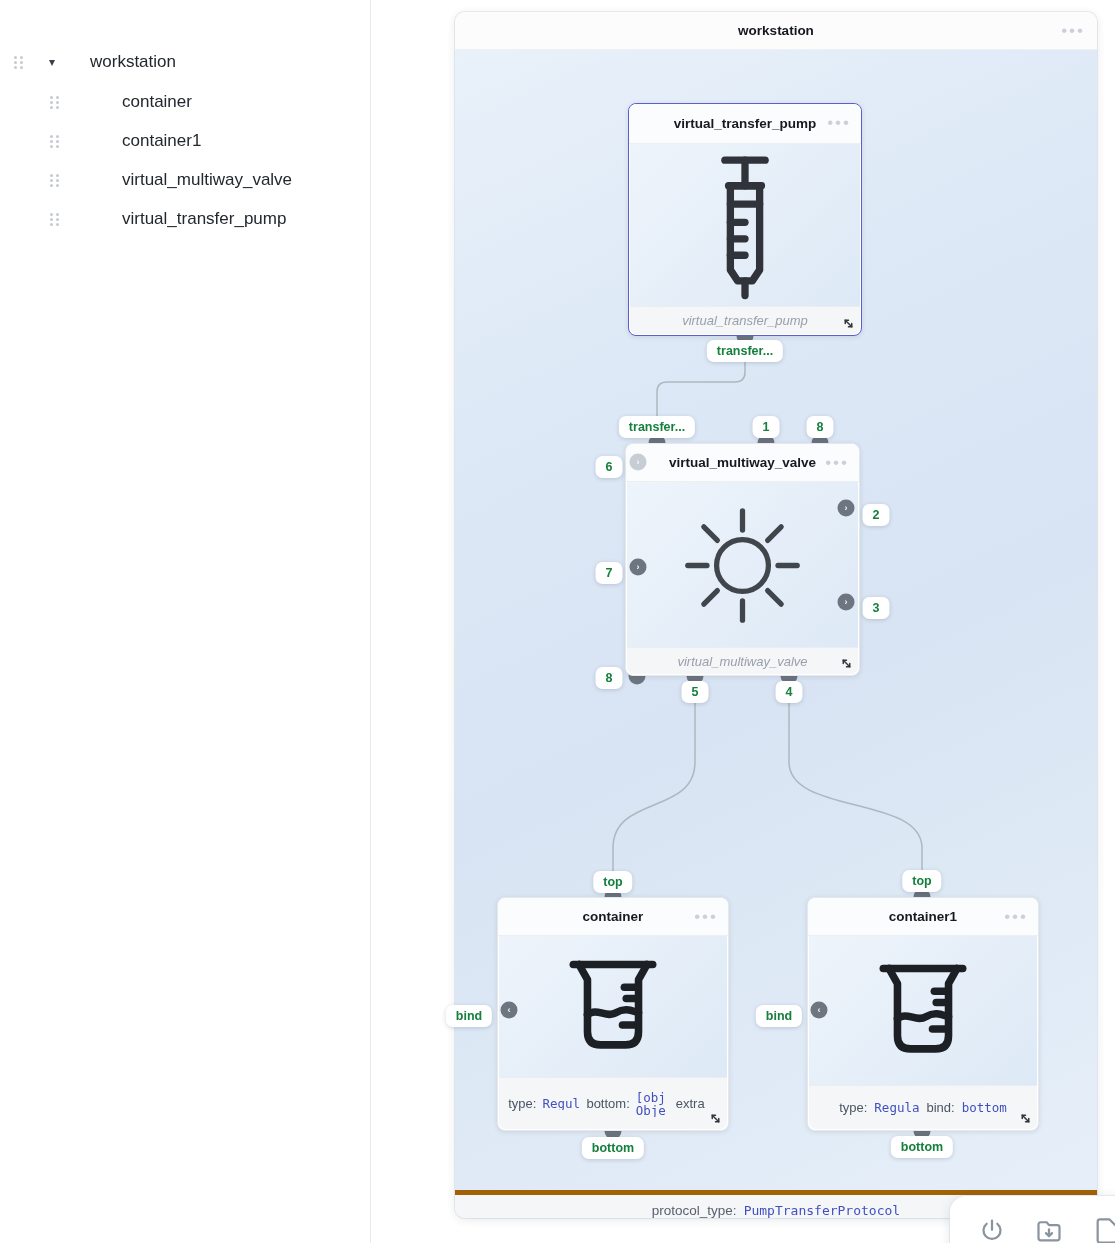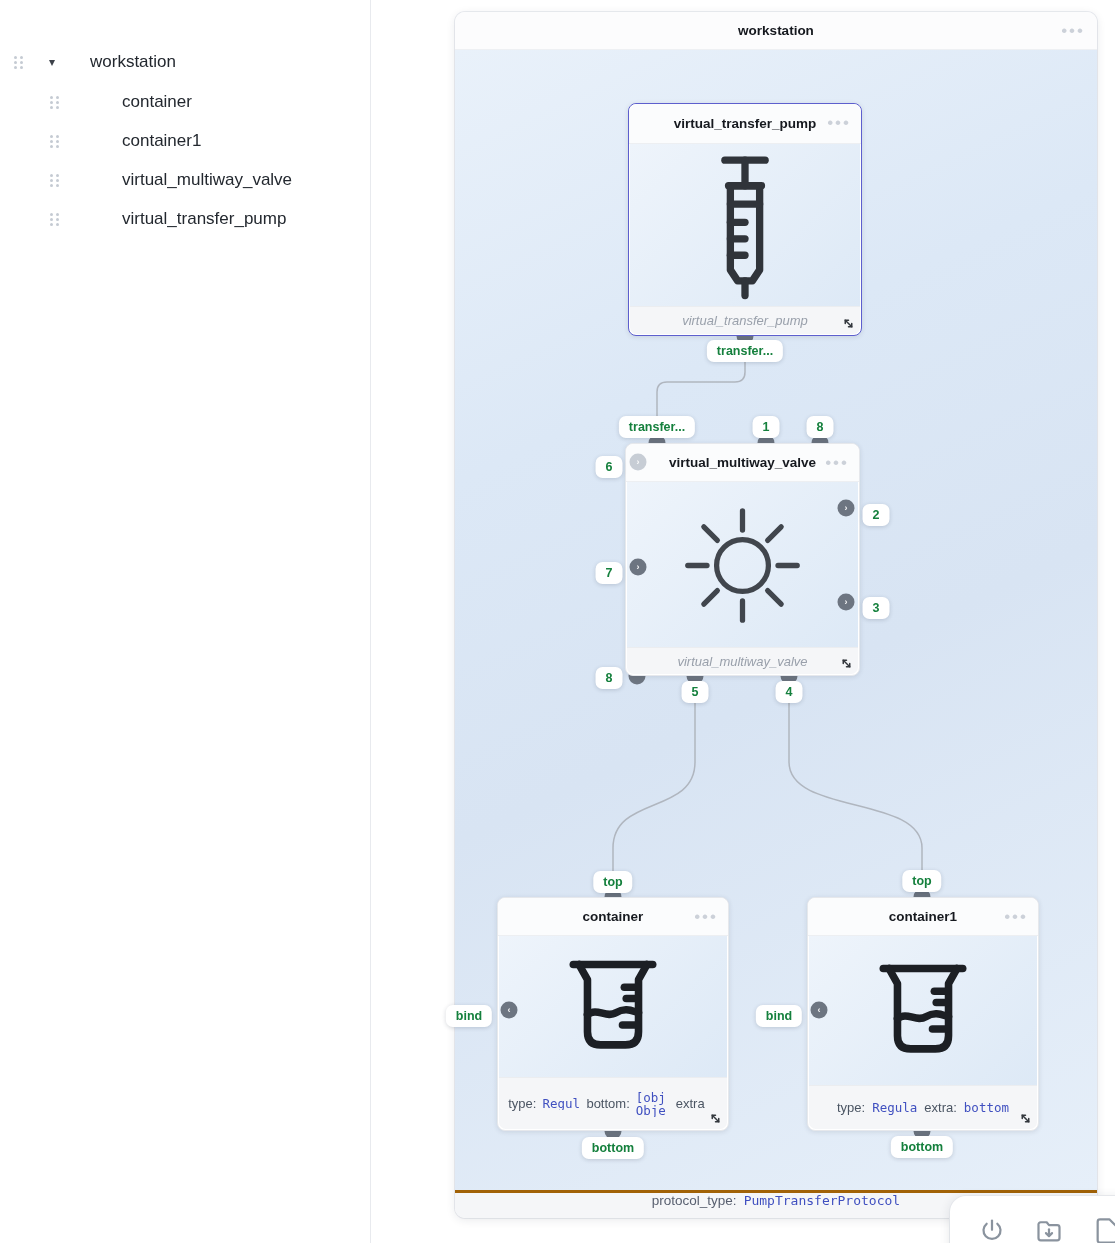--- a/index.html
+++ b/index.html
@@ -19,21 +19,21 @@
   .card { position:absolute; left:455px; top:12px; width:642px; height:1206px;
     border-radius:10px; background:#fff; box-shadow:0 2px 10px rgba(30,40,60,.10), 0 0 0 1px #eceef2; }
   .card-header { position:absolute; left:0; top:0; right:0; height:38px; background:#fcfcfd;
     border-bottom:1px solid #eef0f3; border-radius:10px 10px 0 0; display:flex; align-items:center; justify-content:center; }
   .card-title { font-size:13.5px; font-weight:700; color:#15181e; }
   .dots { color:#ccd1d9; font-size:17px; letter-spacing:2px; line-height:10px; cursor:pointer; }
   .card-header .dots { position:absolute; right:12px; top:14px; }
   .card-body { position:absolute; left:0; top:38px; width:642px; height:1140px;
     background:linear-gradient(155deg,#e9f1fa 0%,#dce8f6 30%,#d8e4f3 55%,#e6eff9 100%); }
   .card-footer { position:absolute; left:0; bottom:0; right:0; height:28px; background:#f5f6f8;
-    border-top:3px solid #a16207; border-radius:0 0 10px 10px; display:flex; align-items:flex-start; justify-content:center; gap:7px; }
+    border-top:5px solid #a16207; border-radius:0 0 10px 10px; display:flex; align-items:flex-end; justify-content:center; gap:7px; }
   .kv-key { font-size:13.5px; color:#596070; }
   .kv-val { font-family:"DejaVu Sans Mono","Liberation Mono",monospace; font-size:13px; color:#4050c0; }
 
   
   .edges { position:absolute; left:0; top:0; z-index:1; }
   .edges path { fill:none; stroke:#b0b6bf; stroke-width:1.5; }
 
   
   .node { position:absolute; background:#fff; border-radius:8px; z-index:2;
     box-shadow:0 1px 5px rgba(30,40,60,.12); border:1px solid #e6e8ec; }
@@ -271,21 +271,21 @@
           <path d="M14 9 L23 25 V80 Q23 94 37 94 H63 Q77 94 77 80 V25 L86 9"></path>
           <path d="M23 62 C33 54 43 66 53 60 C63 54 70 58 77 60"></path>
           <path d="M62 33 H75"></path>
             <path d="M64 45 H75"></path>
             <path d="M60 73 H75"></path>
         </svg>
       </div>
       <div class="node-footer" style="height:44px;gap:7px">
         <span class="fkey">type:</span>
         <span class="fval">Regula</span>
-        <span class="fkey">extra:</span>
+        <span class="fkey">bind:</span>
         <span class="fval">bottom</span>
         <svg class="resize" width="13" height="13" viewBox="0 0 14 14" stroke="#33373d" stroke-width="1.6" fill="none" stroke-linecap="round">
           <path d="M3.5 3.5 L10.5 10.5"></path>
             <path d="M3.5 7 V3.5 H7"></path>
             <path d="M10.5 7 V10.5 H7"></path>
         </svg>
       </div>
     </div>
     <div class="handle over" style="left:364px;top:960px">
         <span>‹</span>

